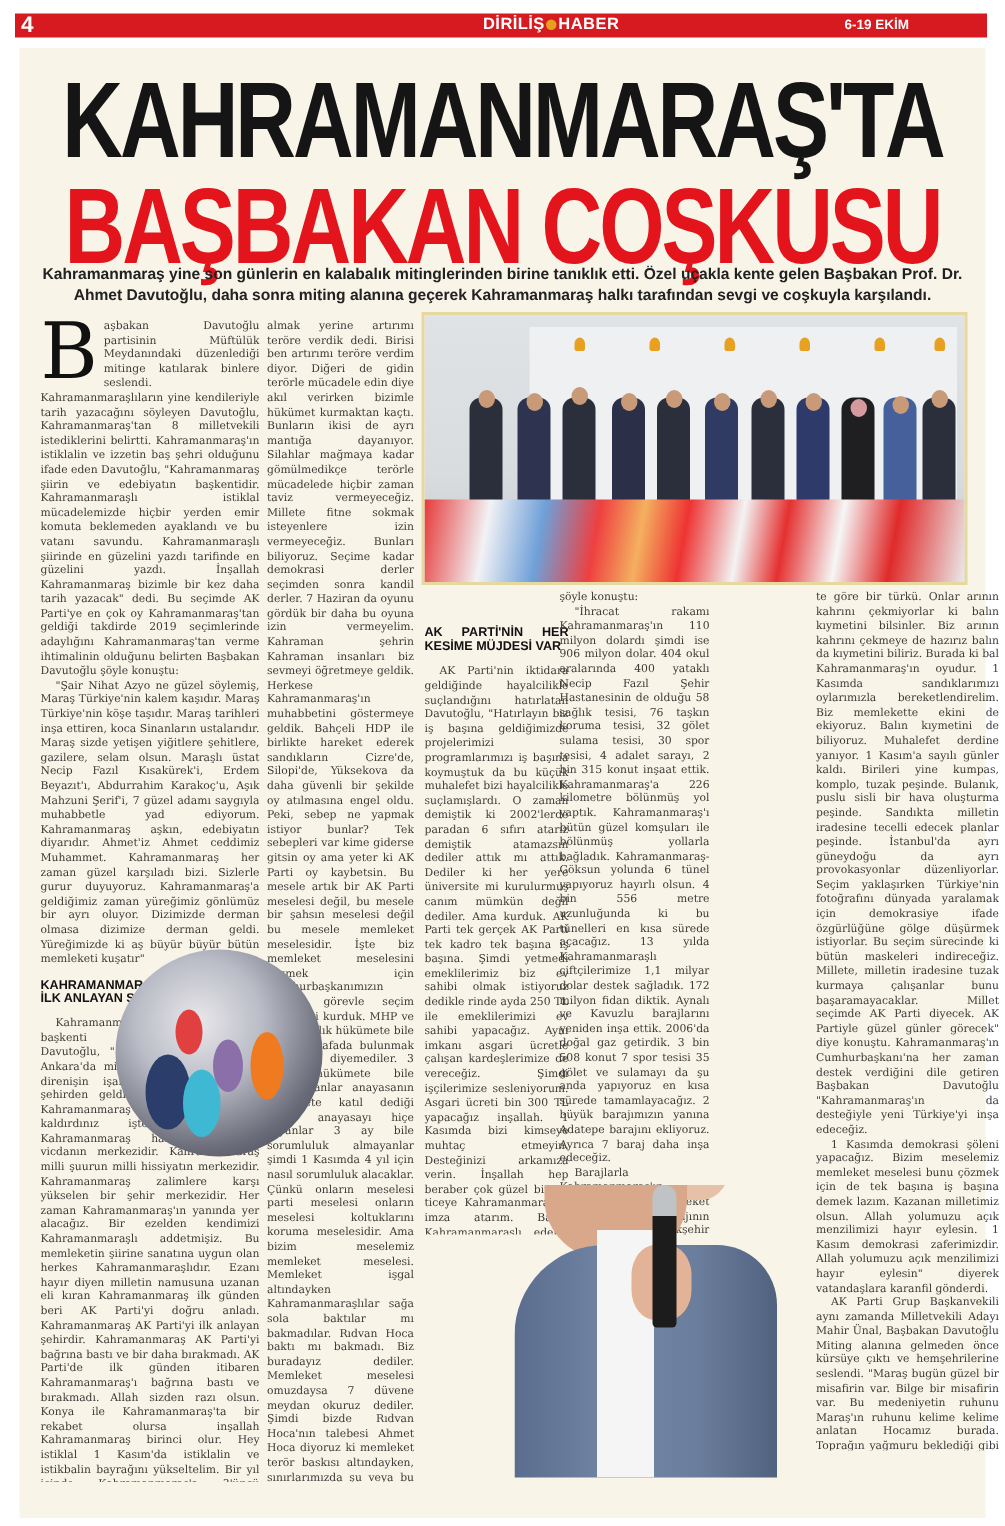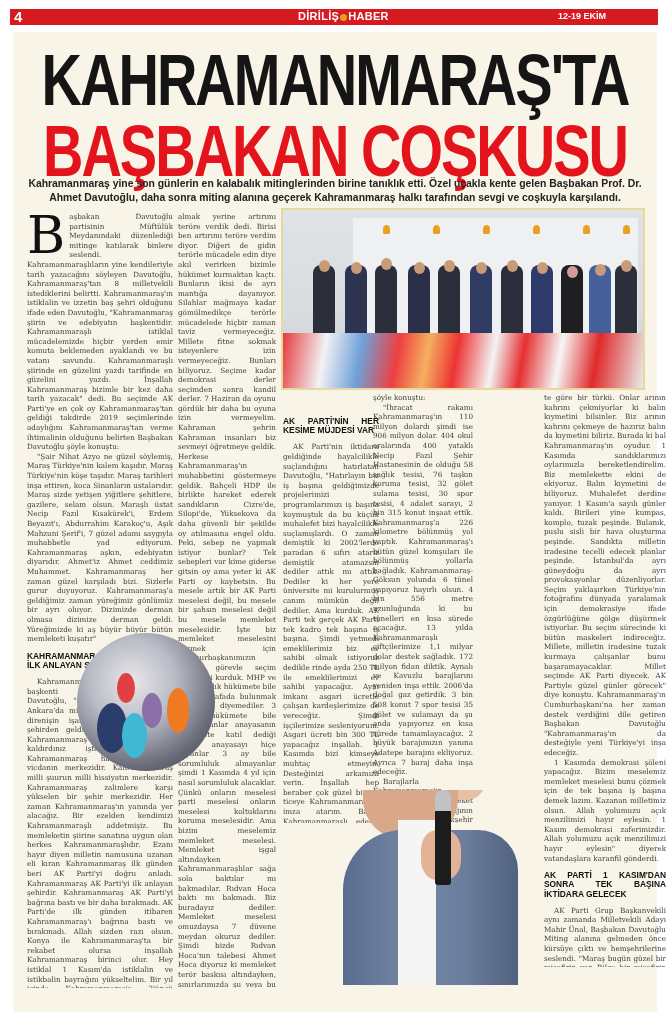--- a/index.html
+++ b/index.html
@@ -4,21 +4,21 @@
 <style>
   * { box-sizing: border-box; margin: 0; padding: 0; }
   html, body { width: 670px; height: 1017px; background: #ffffff; overflow: hidden; }
   body { position: relative; font-family: "DejaVu Serif", serif; color: #2a2a2a; }
 
   .topbar {
     position: absolute; left: 10px; top: 9px; width: 648px; height: 16px;
     background: #d71920; color: #fff;
   }
   .page-num { position: absolute; left: 4px; top: -1px; font: bold 15px "Liberation Sans", sans-serif; }
-  .brand { position: absolute; left: 288px; top: 1px; font: bold 11px "Liberation Sans", sans-serif; letter-spacing: 0.3px; }
+  .brand { position: absolute; left: 312px; top: 1px; font: bold 11px "Liberation Sans", sans-serif; letter-spacing: 0.3px; }
   .brand .dot { display: inline-block; width: 7px; height: 7px; border-radius: 50%; background: #e3a21a; margin: 0 1px; vertical-align: -1px; }
   .issue-date { position: absolute; right: 52px; top: 2px; font: bold 9px "Liberation Sans", sans-serif; }
 
   .paper {
     position: absolute; left: 13px; top: 32px; width: 644px; height: 980px;
     background: #f8f4e8;
   }
 
   .headline1, .headline2 {
     position: absolute; left: 0; width: 644px; text-align: center;
@@ -76,21 +76,21 @@
   .photo-speaker .mic { position: absolute; left: 92px; top: 0px; width: 16px; height: 95px; background: linear-gradient(#bfc3c6 0,#bfc3c6 22%,#1c1c1c 22%); border-radius: 8px 8px 3px 3px; }
   .photo-speaker .hand { position: absolute; left: 78px; top: 40px; width: 40px; height: 50px; background: #e2b397; border-radius: 40%; }
   .photo-speaker .raised { position: absolute; left: 95px; top: -60px; width: 50px; height: 70px; background: #e6c0a7; border-radius: 40%; }
 </style>
 </head>
 <body>
 
 <div class="topbar">
   <span class="page-num">4</span>
   <span class="brand"><span>DİRİLİŞ</span><span class="dot"></span><span>HABER</span></span>
-  <span class="issue-date">12-19 EKİM</span>
+  <span class="issue-date">6-19 EKİM</span>
 </div>
 
 <div class="paper">
   <div class="headline1">KAHRAMANMARAŞ'TA</div>
   <div class="headline2">BAŞBAKAN COŞKUSU</div>
   <div class="lede">Kahramanmaraş yine son günlerin en kalabalık mitinglerinden birine tanıklık etti. Özel uçakla kente gelen Başbakan Prof. Dr. Ahmet Davutoğlu, daha sonra miting alanına geçerek Kahramanmaraş halkı tarafından sevgi ve coşkuyla karşılandı.</div>
 </div>
 
 <div class="col" style="left:27px; top:212px; width:146px; height:776px;">
   <span class="dropcap">B</span>
@@ -151,21 +151,20 @@
 
 <div class="col" style="left:373px; top:393px; width:100px; height:430px;">
   <p style="text-indent:0">şöyle konuştu:</p>
   <p>"İhracat rakamı Kahramanmaraş'ın 110 milyon dolardı şimdi ise 906 milyon dolar. 404 okul aralarında 400 yataklı Necip Fazıl Şehir Hastanesinin de olduğu 58 sağlık tesisi, 76 taşkın koruma tesisi, 32 gölet sulama tesisi, 30 spor tesisi, 4 adalet sarayı, 2 bin 315 konut inşaat ettik. Kahramanmaraş'a 226 kilometre bölünmüş yol yaptık. Kahramanmaraş'ı bütün güzel komşuları ile bölünmüş yollarla bağladık. Kahramanmaraş-Göksun yolunda 6 tünel yapıyoruz hayırlı olsun. 4 bin 556 metre uzunluğunda ki bu tünelleri en kısa sürede açacağız. 13 yılda Kahramanmaraşlı çiftçilerimize 1,1 milyar dolar destek sağladık. 172 milyon fidan diktik. Aynalı ve Kavuzlu barajlarını yeniden inşa ettik. 2006'da doğal gaz getirdik. 3 bin 508 konut 7 spor tesisi 35 gölet ve sulamayı da şu anda yapıyoruz en kısa sürede tamamlayacağız. 2 büyük barajımızın yanına Adatepe barajını ekliyoruz. Ayrıca 7 baraj daha inşa edeceğiz.</p>
   <p>Barajlarla Kahramanmaraş'ın bereketine bereket katacağız. Sır barajının olduğu yere Büyükşehir Belediyemizle orada ki kötü görüntüyü ortadan kaldırmak için arıtma tesisi yapacağız. Aralarında 500 yataklı sağlık kampüsünün de olduğu 16 yeni sağlık tesisi yapacağız. Kahramanmaraş'ta okumak isteyip bu güzel şehre gelmiş gençler için 3 bin kişilik bir yurt yapıyoruz. Kahramanmaraş'ın ihtiyacı olan 3 organize bölgesi olan sanayi projesine hızla devam ediyoruz. Maraş biberi iş kümesi projesini başlatacağız. Kahramanmaraşlı biber üreticilerimiz dünya standartlarını yakalayacak. Göksun yolunun yapımına hızla devam ediyoruz. Maraş'a dev bir lojistik merkez yapacağız. Türkoğlu lojistik merkezi projesi ile Maraş güneydoğudan Akdeniz'e demir yolu taşımacılığın kalbi olacak. Kahramanmaraş'a hızlı tren gelecek. Adana, Gaziantep hattı Nurdağ'ından Kahramanmaraş'a ulaşacak. Türkiye'ye ne yenilik gelirse istikbalimizin, şiirimizin başkenti Kahramanmaraş'a da gelecek. Biz ihtiyaçları da biliyoruz yapılması gerekenleri de Kahramanmaraş'ın türküsünde de söylediği gibi; 'çift sürüm ekin ekmeyen, meydana sokra dökmeyen, annın kahrını çekmeyen ne bilir malın kıymetini' dediği gibi tam da bizdeki muhalefe-</p>
 </div>
 
 <div class="col" style="left:544px; top:393px; width:122px; height:574px;">
   <p style="text-indent:0">te göre bir türkü. Onlar arının kahrını çekmiyorlar ki balın kıymetini bilsinler. Biz arının kahrını çekmeye de hazırız balın da kıymetini biliriz. Burada ki bal Kahramanmaraş'ın oyudur. 1 Kasımda sandıklarımızı oylarımızla bereketlendirelim. Biz memlekette ekini de ekiyoruz. Balın kıymetini de biliyoruz. Muhalefet derdine yanıyor. 1 Kasım'a sayılı günler kaldı. Birileri yine kumpas, komplo, tuzak peşinde. Bulanık, puslu sisli bir hava oluşturma peşinde. Sandıkta milletin iradesine tecelli edecek planlar peşinde. İstanbul'da ayrı güneydoğu da ayrı provokasyonlar düzenliyorlar. Seçim yaklaşırken Türkiye'nin fotoğrafını dünyada yaralamak için demokrasiye ifade özgürlüğüne gölge düşürmek istiyorlar. Bu seçim sürecinde ki bütün maskeleri indireceğiz. Millete, milletin iradesine tuzak kurmaya çalışanlar bunu başaramayacaklar. Millet seçimde AK Parti diyecek. AK Partiyle güzel günler görecek" diye konuştu. Kahramanmaraş'ın Cumhurbaşkanı'na her zaman destek verdiğini dile getiren Başbakan Davutoğlu "Kahramanmaraş'ın da desteğiyle yeni Türkiye'yi inşa edeceğiz.</p>
   <p>1 Kasımda demokrasi şöleni yapacağız. Bizim meselemiz memleket meselesi bunu çözmek için de tek başına iş başına demek lazım. Kazanan milletimiz olsun. Allah yolumuzu açık menzilimizi hayır eylesin. 1 Kasım demokrasi zaferimizdir. Allah yolumuzu açık menzilimizi hayır eylesin" diyerek vatandaşlara karanfil gönderdi.</p>
-  <h3>AK PARTİ 1 KASIM'DAN SONRA TEK BAŞINA İKTİDARA GELECEK</h3>
   <p>AK Parti Grup Başkanvekili aynı zamanda Milletvekili Adayı Mahir Ünal, Başbakan Davutoğlu Miting alanına gelmeden önce kürsüye çıktı ve hemşehrilerine seslendi. "Maraş bugün güzel bir misafirin var. Bilge bir misafirin var. Bu medeniyetin ruhunu Maraş'ın ruhunu kelime kelime anlatan Hocamız burada. Toprağın yağmuru beklediği gibi 1Kasım'ı bekliyorsunuz. Bugün bu meydanda toplandığınız gibi milli olmayan bu milletin iddialarından ve bağımsızlığından vazgeçmeleri için adeta çaba sarf edenlere 1 Kasım'da zaferi göstereceksiniz. Her seçimde ne zaman Maraş şahlandıysa Türkiye şahlandı. Maraş bu medeniyetin vicdanını merhametini hep içinde taşıdı. Maraş bir ocak oldu. O yüzden şair 'Maraş Türkiye'nin kalem kaşıdır', 'Maraş Türkiye'nin köşe taşıdır'" dedi.</p>
 
 </div>
 
 <div class="photo-crowd">
   <div class="blob" style="left:20px;top:70px;width:30px;height:50px;background:#2b3d6a"></div>
   <div class="blob" style="left:45px;top:80px;width:25px;height:45px;background:#3fb8d4"></div>
   <div class="blob" style="left:90px;top:55px;width:22px;height:45px;background:#f07a20"></div>
   <div class="blob" style="left:40px;top:40px;width:18px;height:30px;background:#e04040"></div>
   <div class="blob" style="left:65px;top:60px;width:20px;height:35px;background:#8a6fa8"></div>

